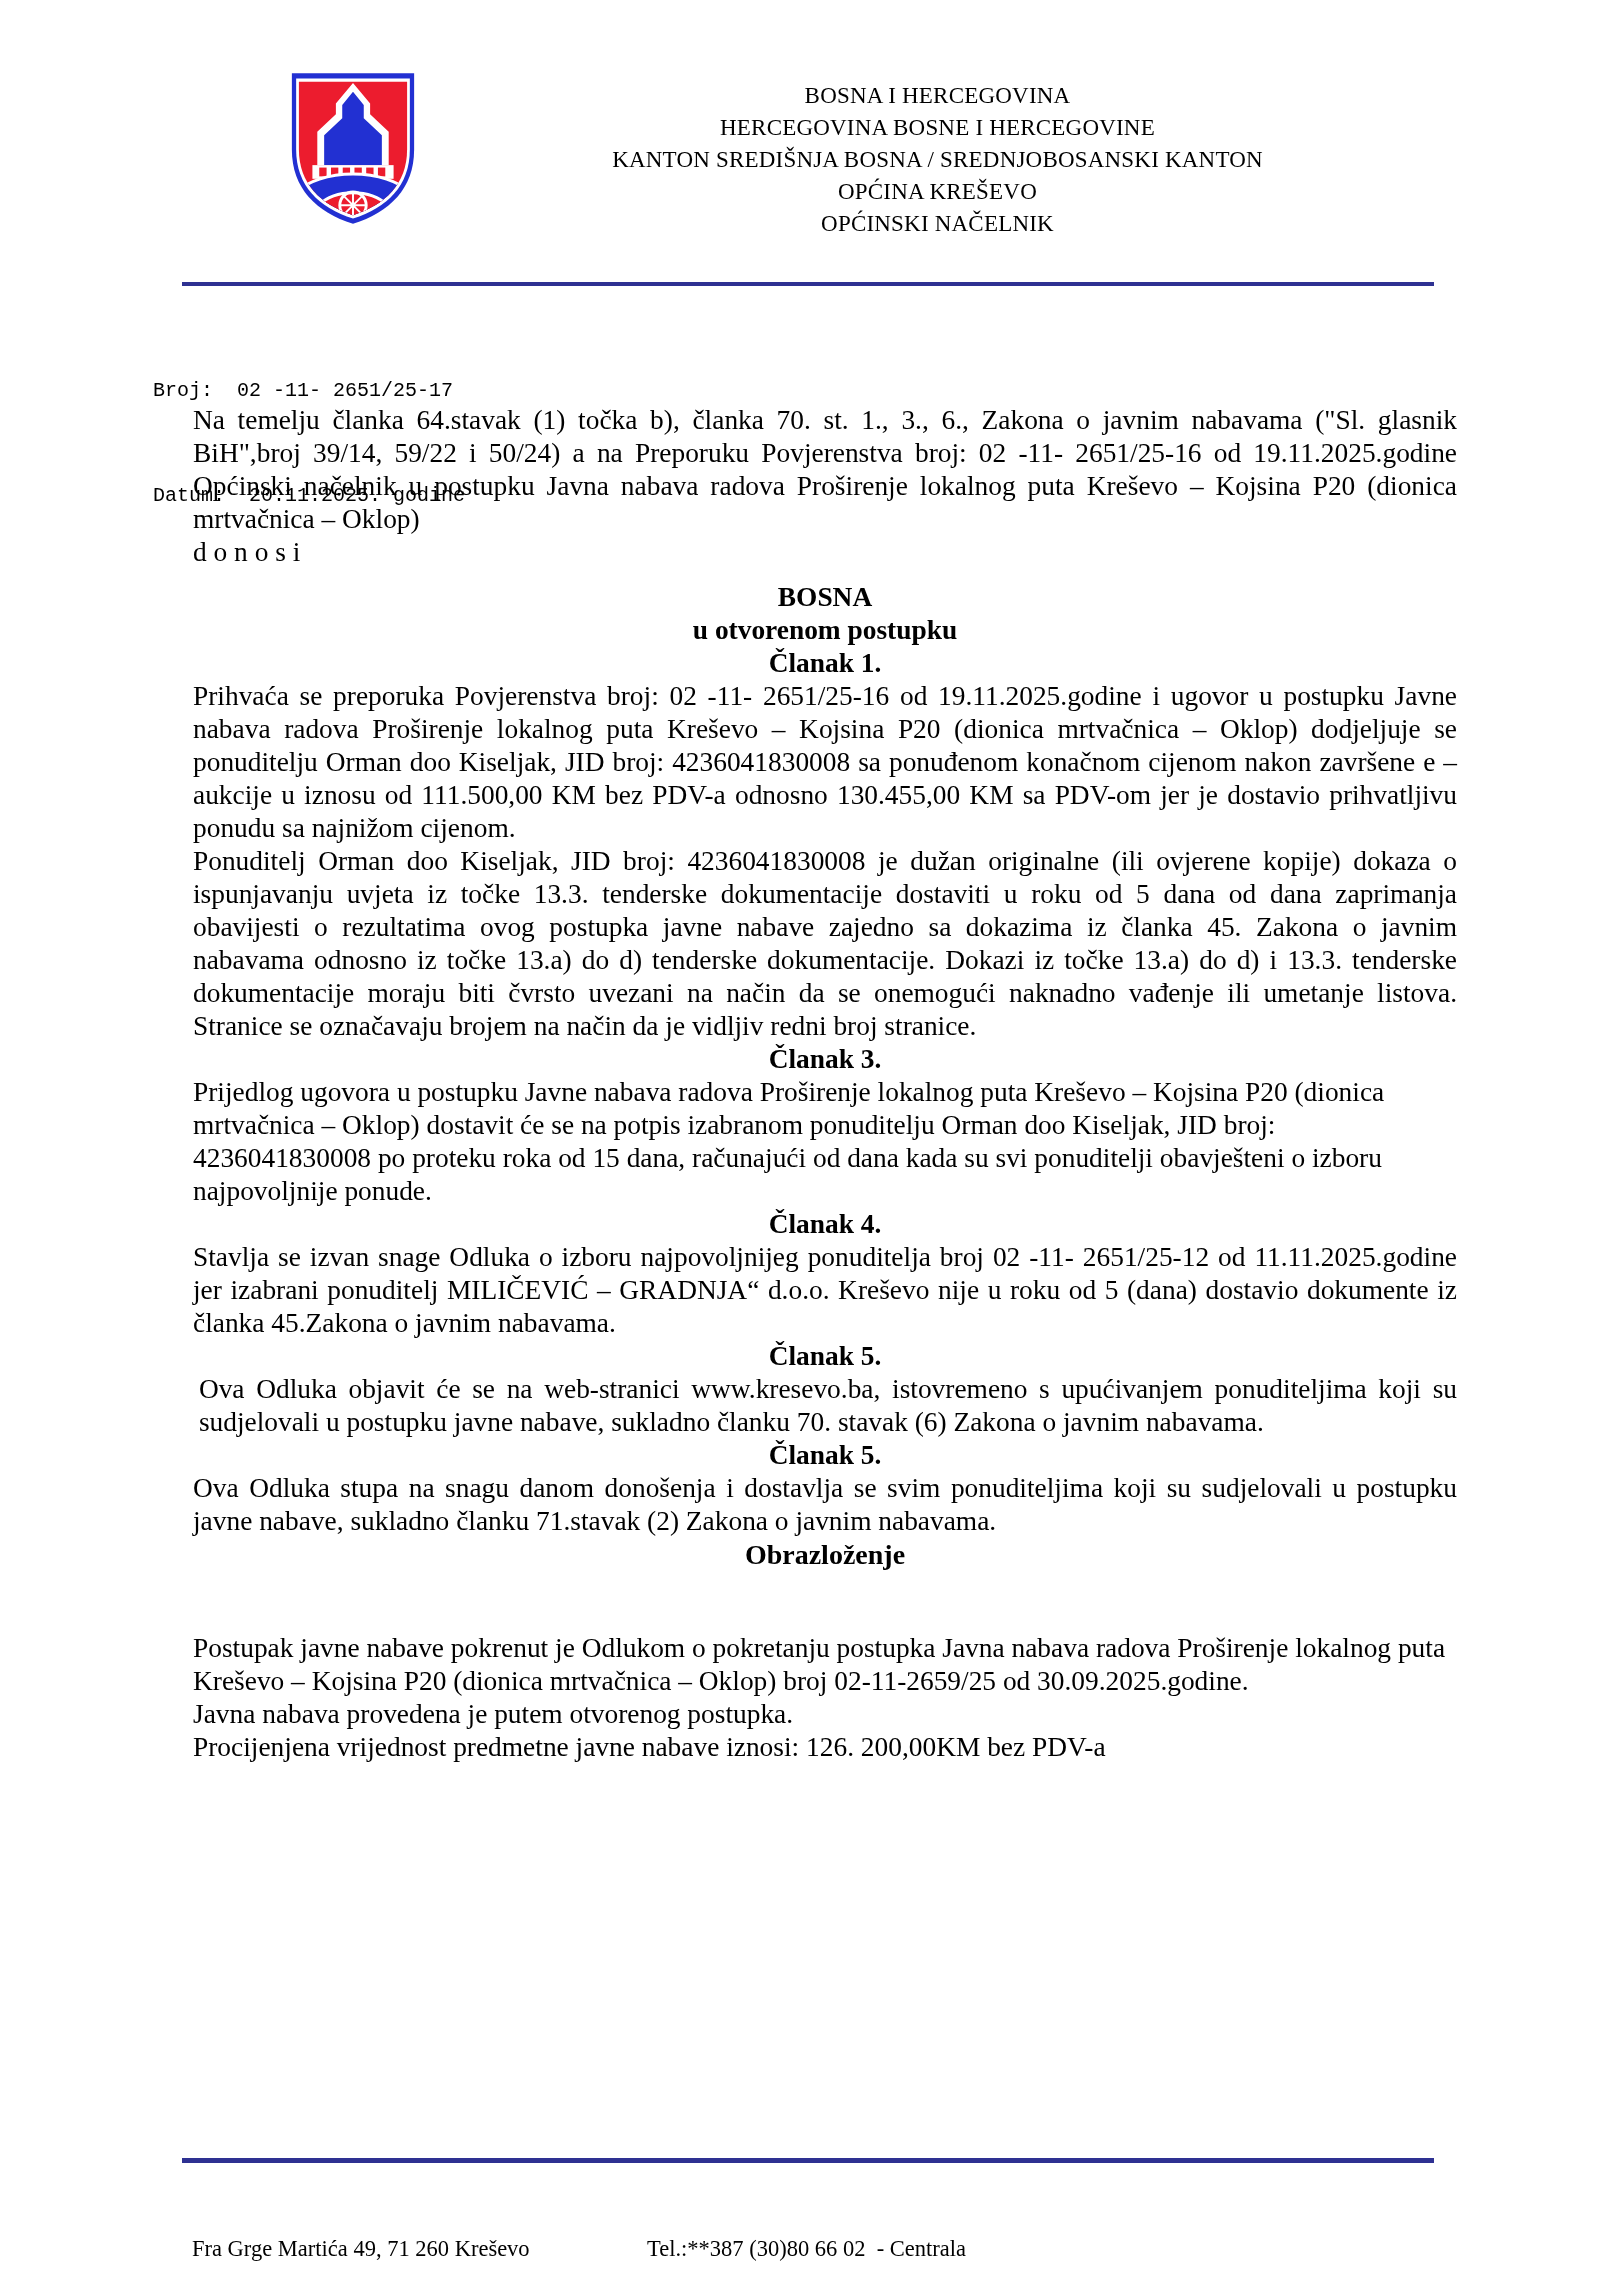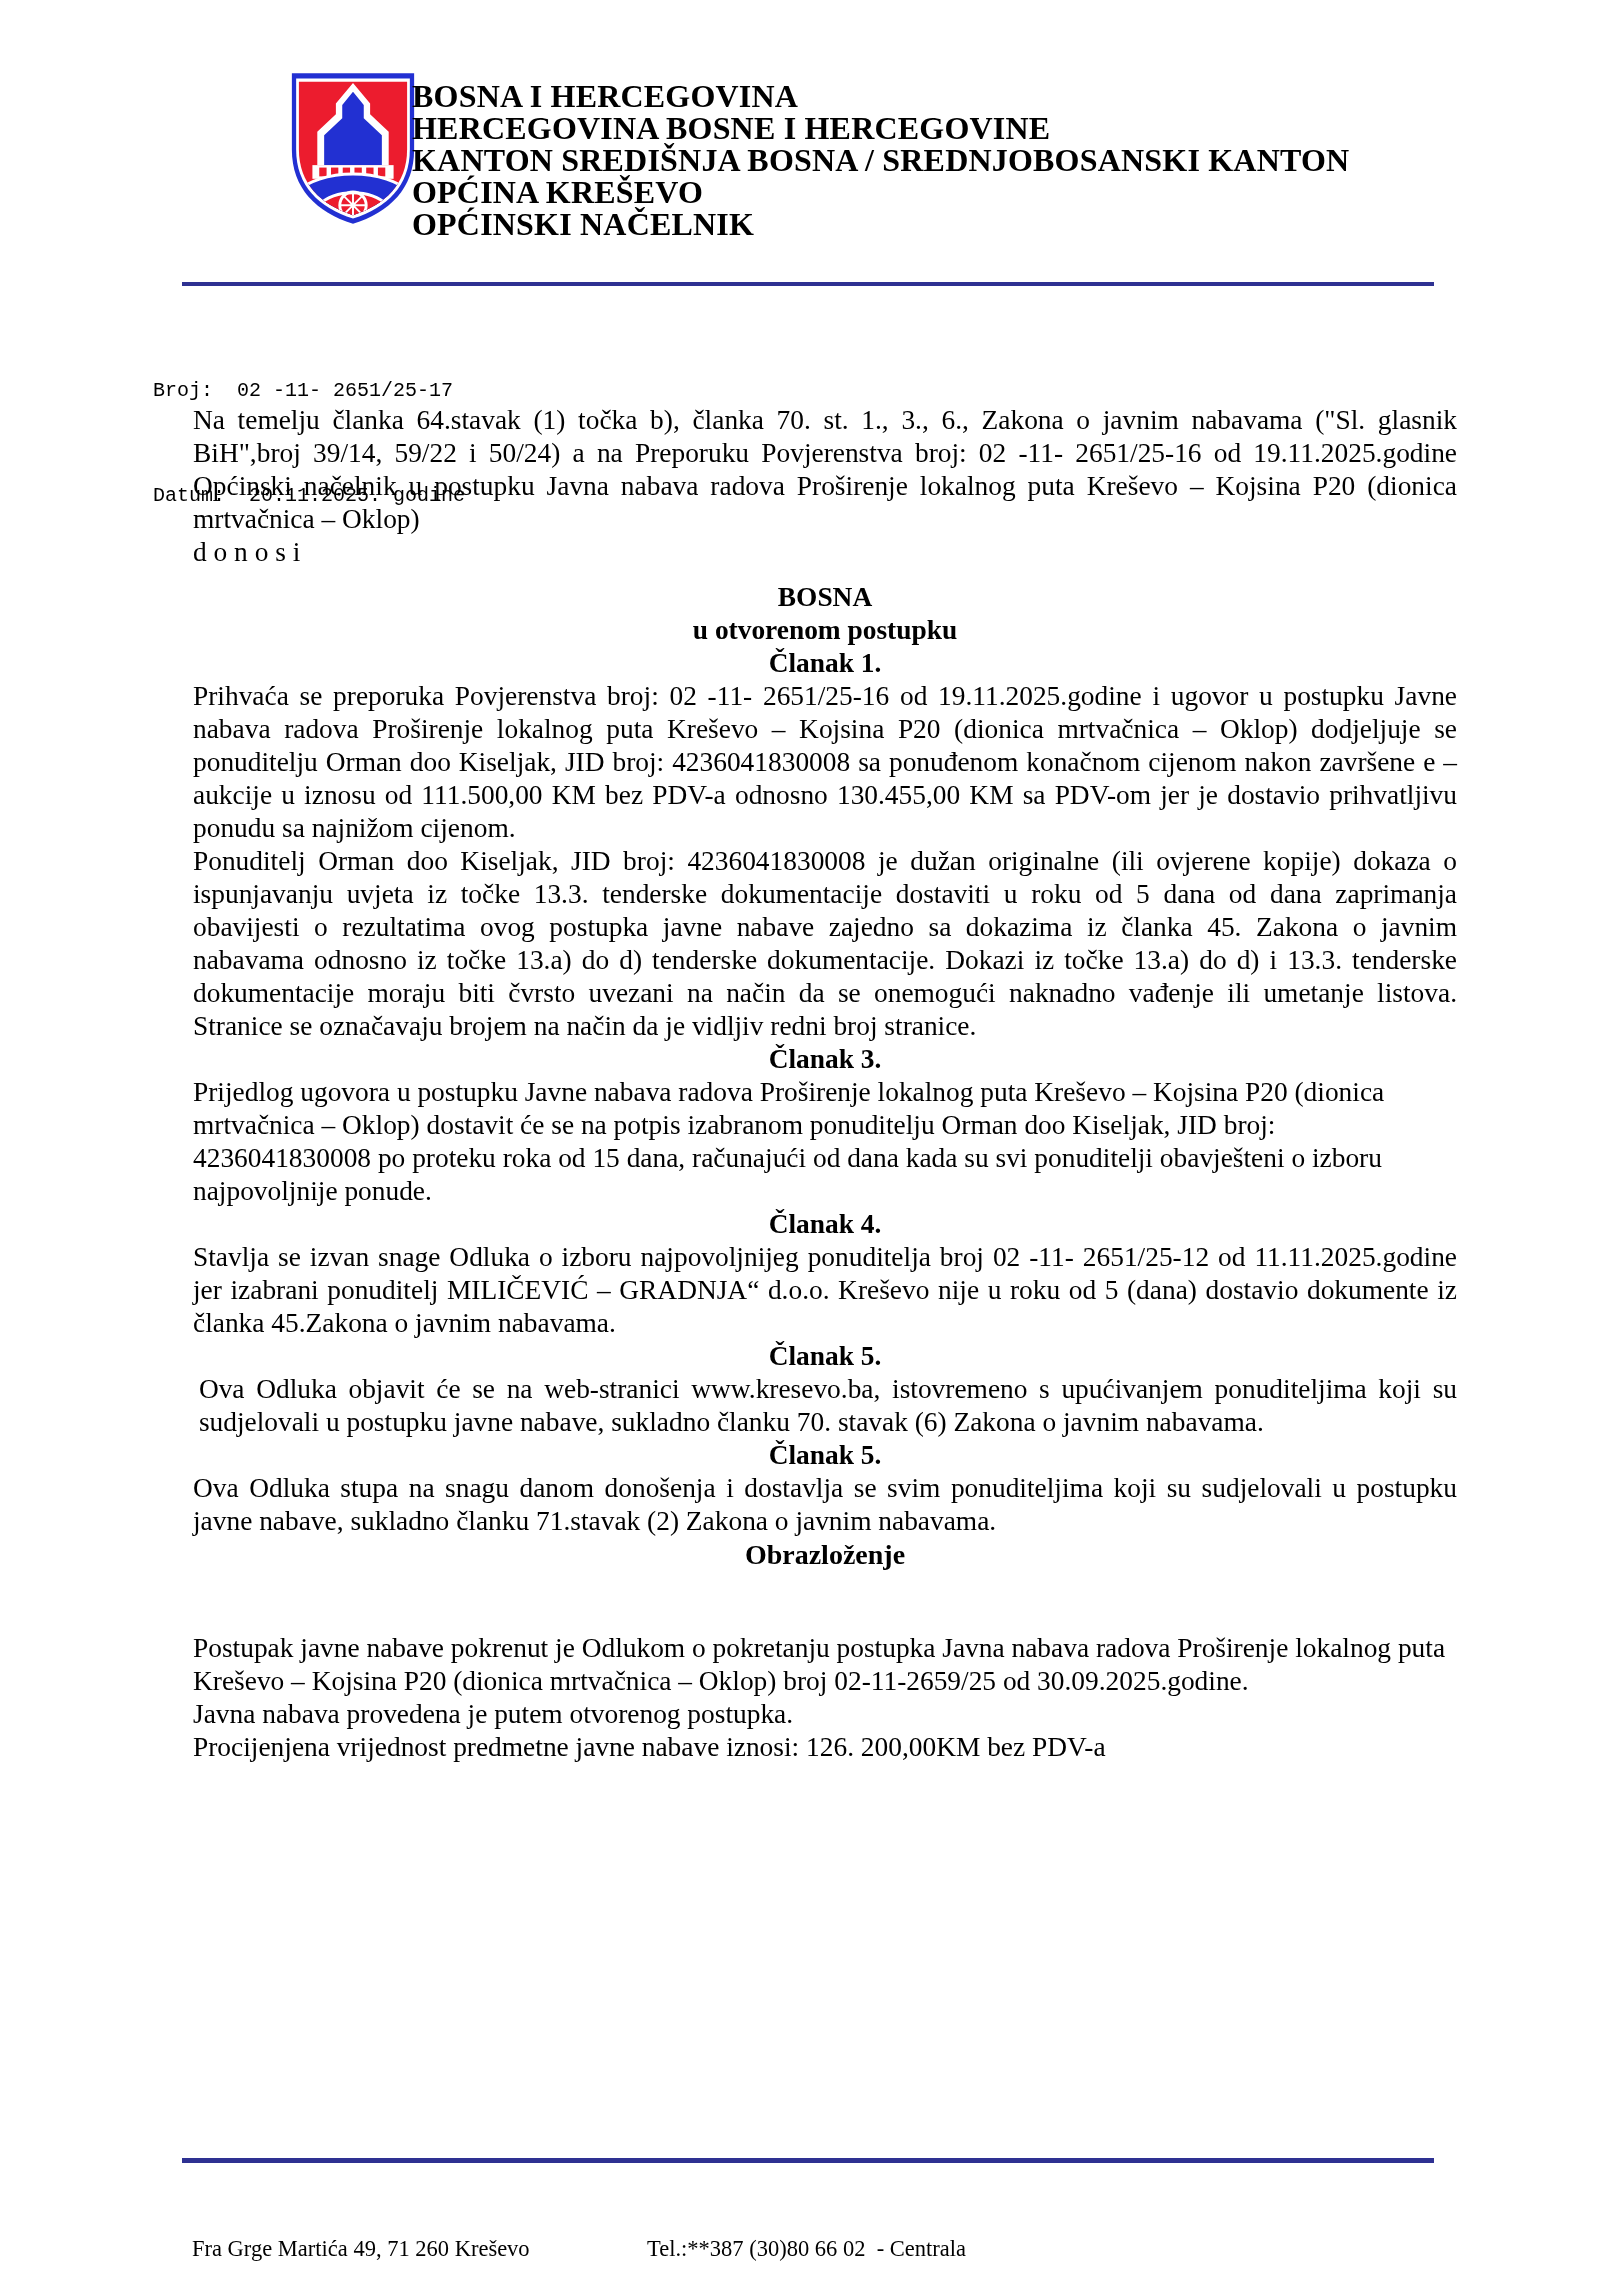--- a/index.html
+++ b/index.html
@@ -16,21 +16,21 @@
     margin:0 auto;
     background:var(--page-bg);
     color:var(--text);
     font-family:"Liberation Serif", serif;
     overflow:hidden;
   }
   
   .crest{position:absolute;left:286px;top:69px;width:134px;height:161px;}
   .org{
     position:absolute;left:412px;top:80px;width:1051px;
-    font-weight:700;font-size:32px;line-height:32px;
+    text-align:center;font-weight:400;font-size:23px;line-height:32px;
     letter-spacing:0.2px;
   }
   .rule{position:absolute;left:182px;width:1252px;background:var(--rule-navy);}
   .rule-top{top:282px;height:3.9px;}
   .rule-bottom{top:2158px;height:4.9px;}
   .meta{
     position:absolute;left:153px;top:303px;
     font-size:20px;line-height:35px;white-space:pre-wrap;font-family:Liberation Mono, monospace;
   }
   

